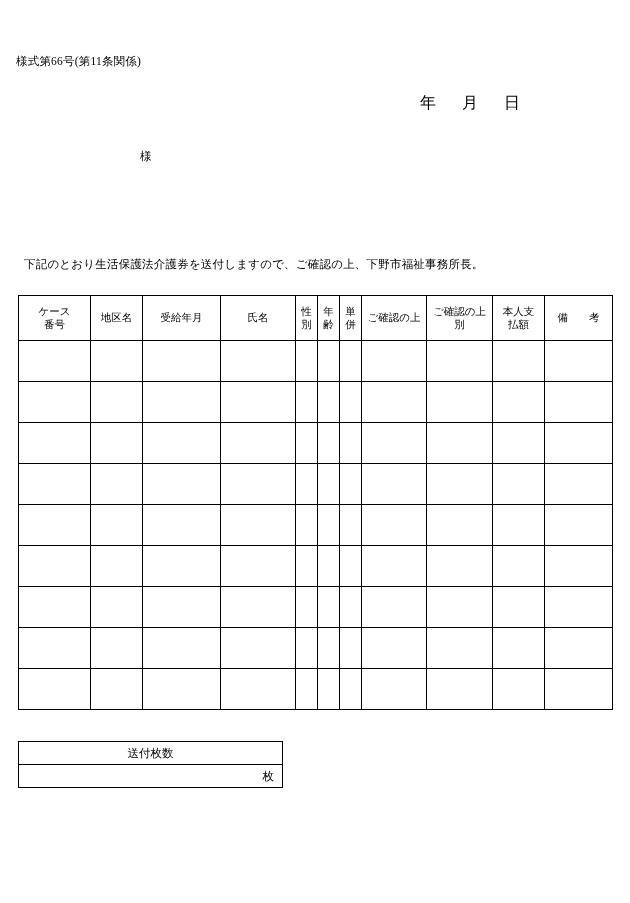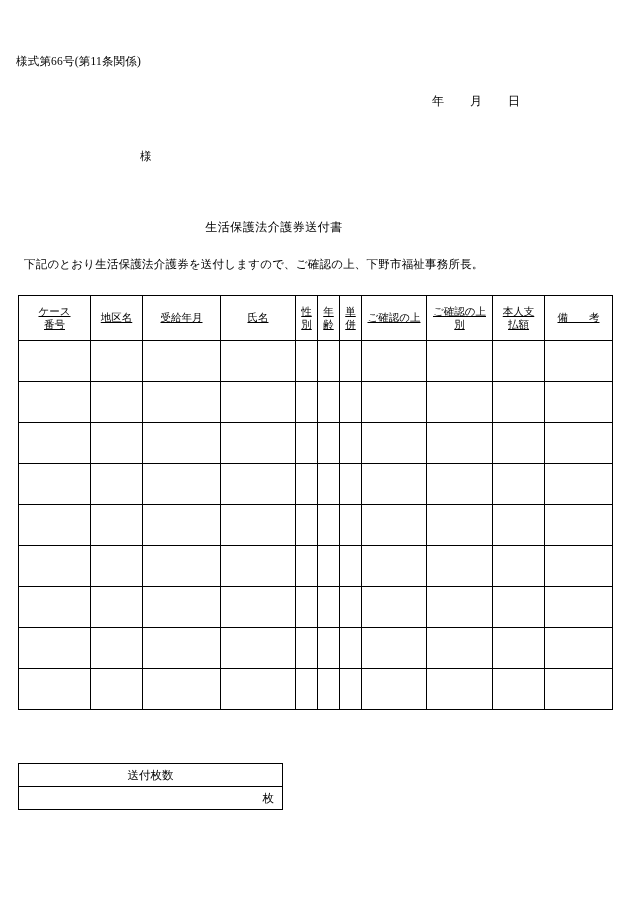--- a/index.html
+++ b/index.html
@@ -29,21 +29,21 @@
     top: 47px;
     font-size: 11.5px;
     letter-spacing: 0.2px;
     white-space: nowrap;
   }
 
   .date-line {
     position: absolute;
     right: 28px;
     top: 86px;
-    font-size: 12px;
+    font-size: 16px;
     white-space: nowrap;
   }
   .date-line span.gap {
     display: inline-block;
     width: 26px;
   }
 
   .addressee {
     position: absolute;
     left: 140px;
@@ -89,21 +89,20 @@
     white-space: nowrap;
   }
 
   table.main {
     position: absolute;
     left: 18px;
     top: 288px;
     width: 594px;
     border-collapse: collapse;
     table-layout: fixed;
-    text-decoration: underline;
   }
   table.main th, table.main td {
     border: 1px solid #000;
     font-weight: normal;
     font-size: 10.5px;
     text-align: center;
     vertical-align: middle;
     padding: 0;
     line-height: 1.25;
   }
@@ -113,21 +112,21 @@
   table.main tbody td {
     height: 40px;
   }
   .hdr-narrow {
     font-size: 10px;
   }
 
   table.count {
     position: absolute;
     left: 18px;
-    top: 756px;
+    top: 734px;
     width: 265px;
     border-collapse: collapse;
     table-layout: fixed;
     padding-left: 8px;
   }
   table.count td {
     border: 1px solid #000;
     font-size: 11.5px;
     height: 22px;
     padding: 0 8px;
@@ -147,21 +146,20 @@
 
   <div class="form-no">様式第66号(第11条関係)</div>
 
   <div class="date-line">
     <span>年</span><span class="gap"></span><span>月</span><span class="gap"></span><span>日</span>
   </div>
 
   <div class="addressee">様</div>
 
 
-  <div class="doc-title">生活保護法介護券送付書</div>
 
   <div class="lead">下記のとおり生活保護法介護券を送付しますので、ご確認の上、下野市福祉事務所長。</div>
 
   <table class="main">
     <colgroup>
       <col style="width:72px">
       <col style="width:52px">
       <col style="width:78px">
       <col style="width:75px">
       <col style="width:22px">

